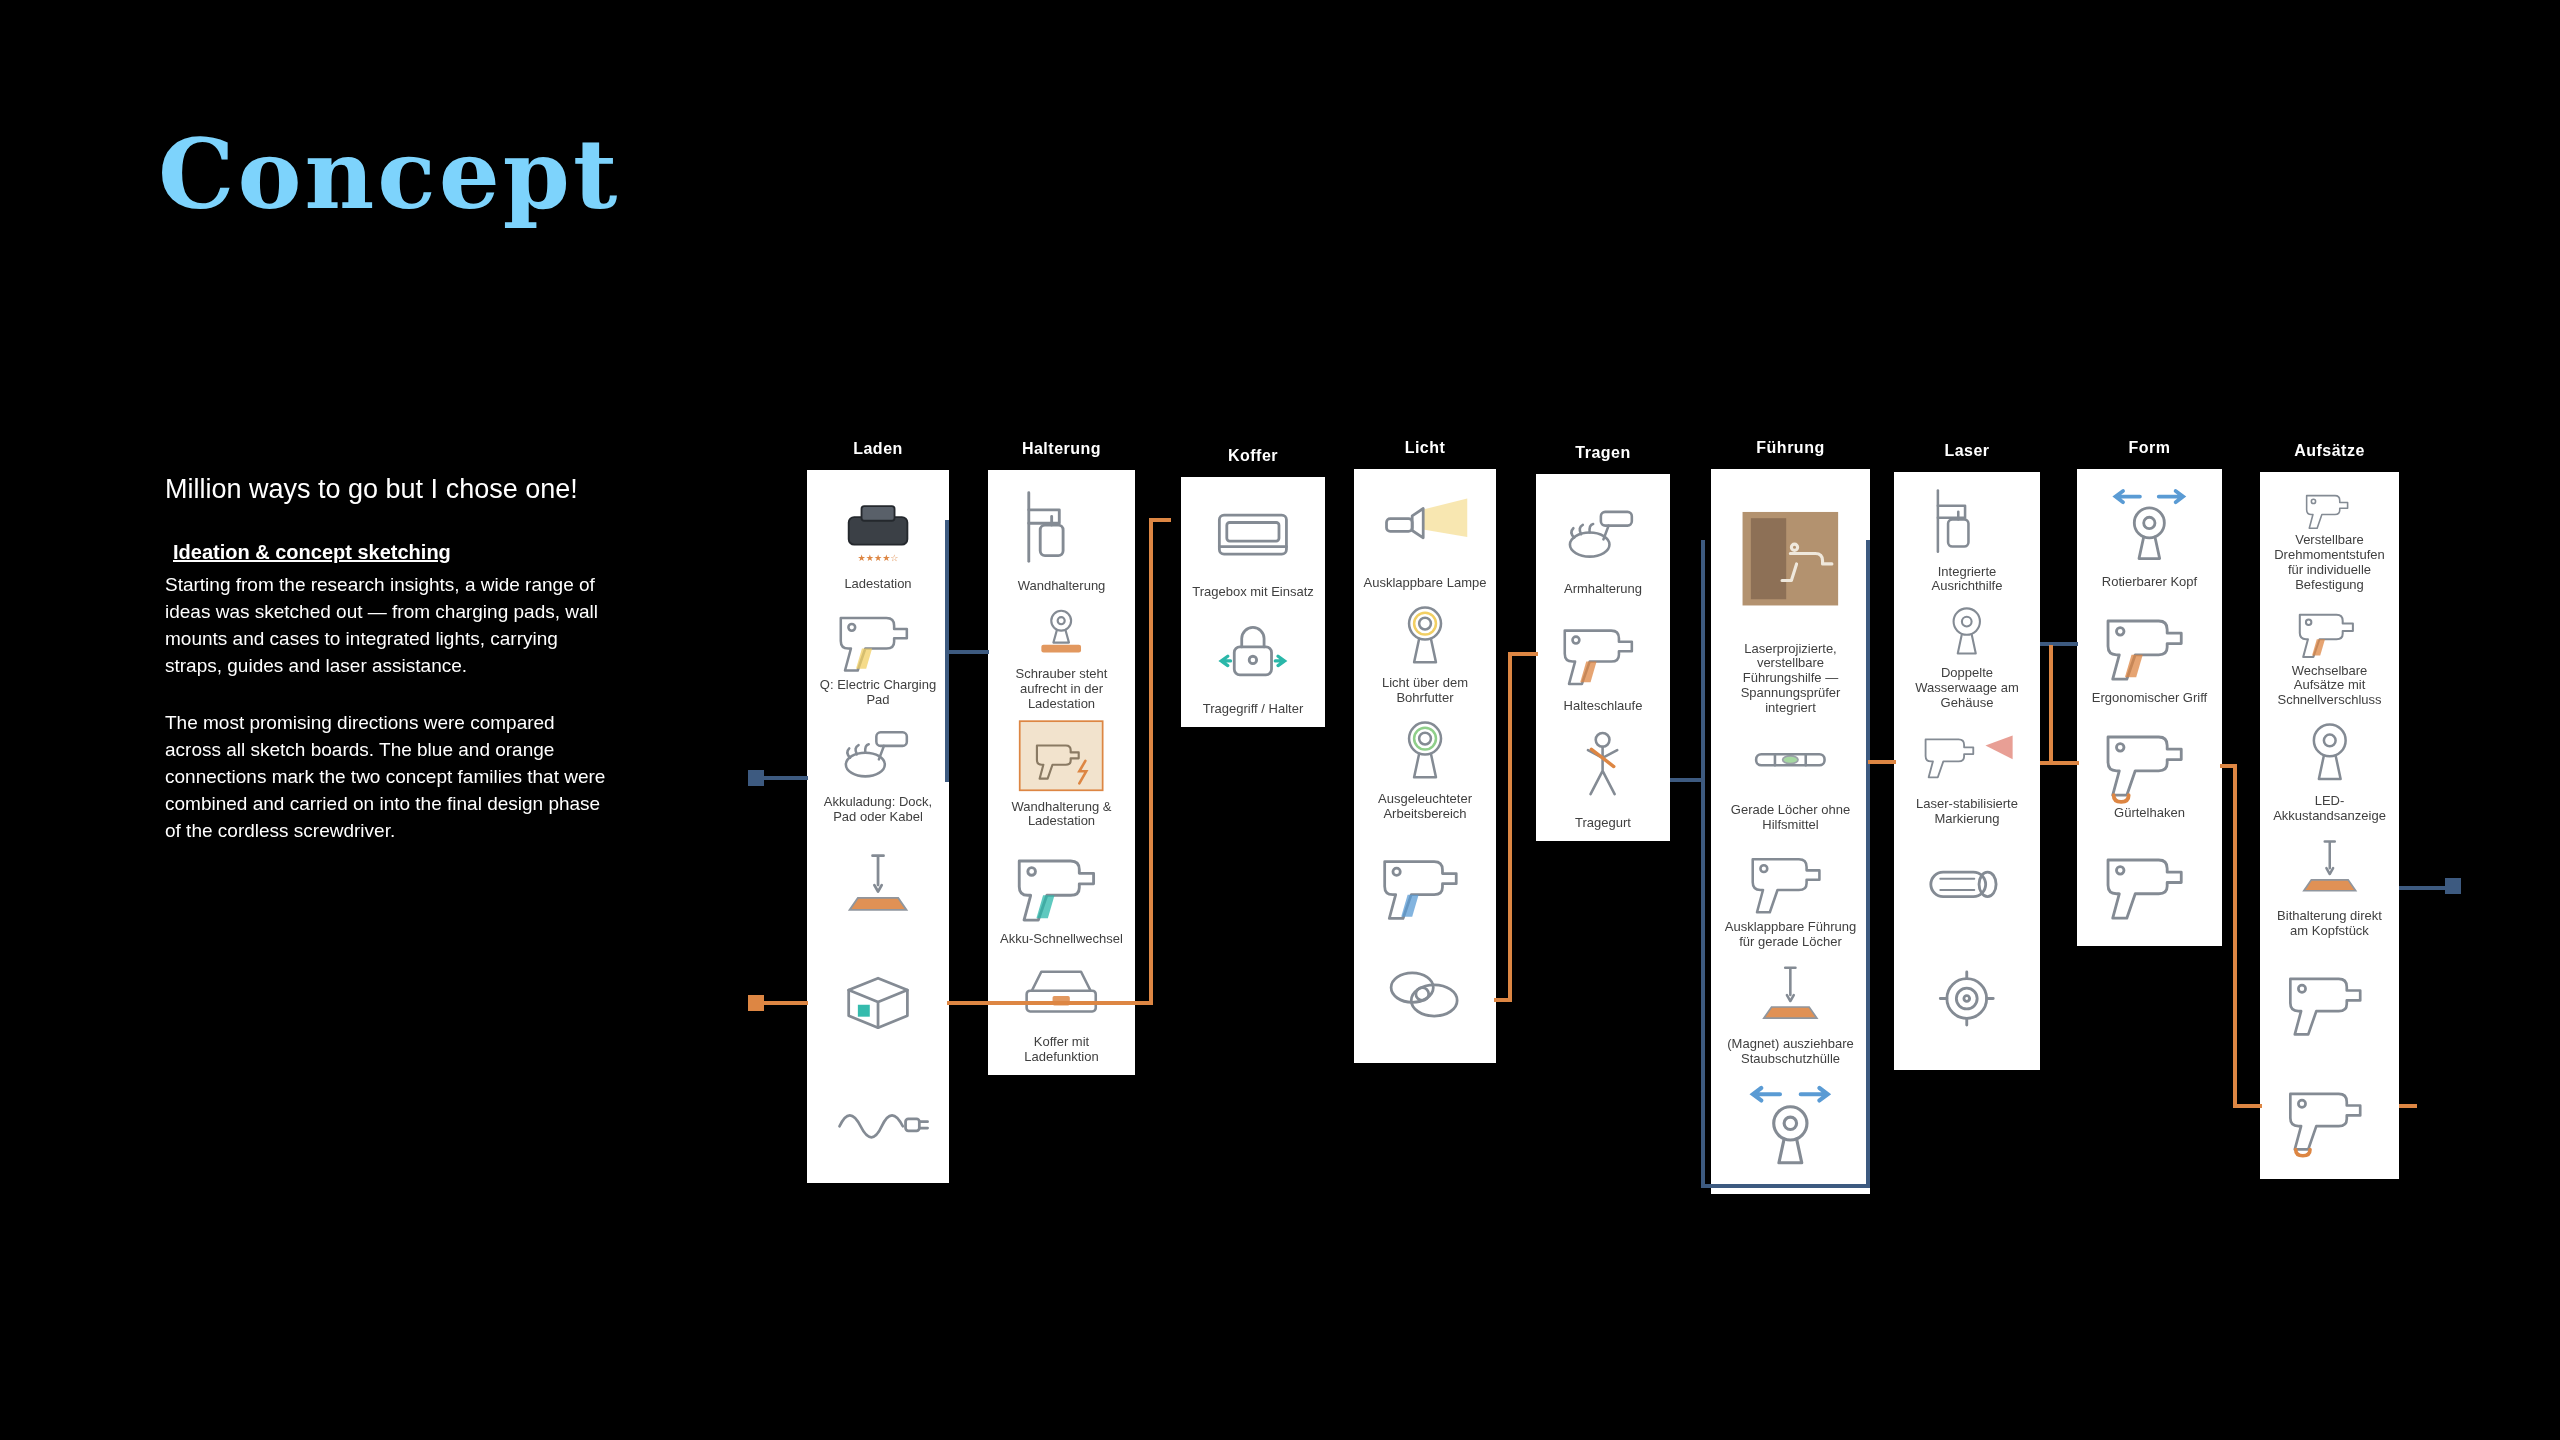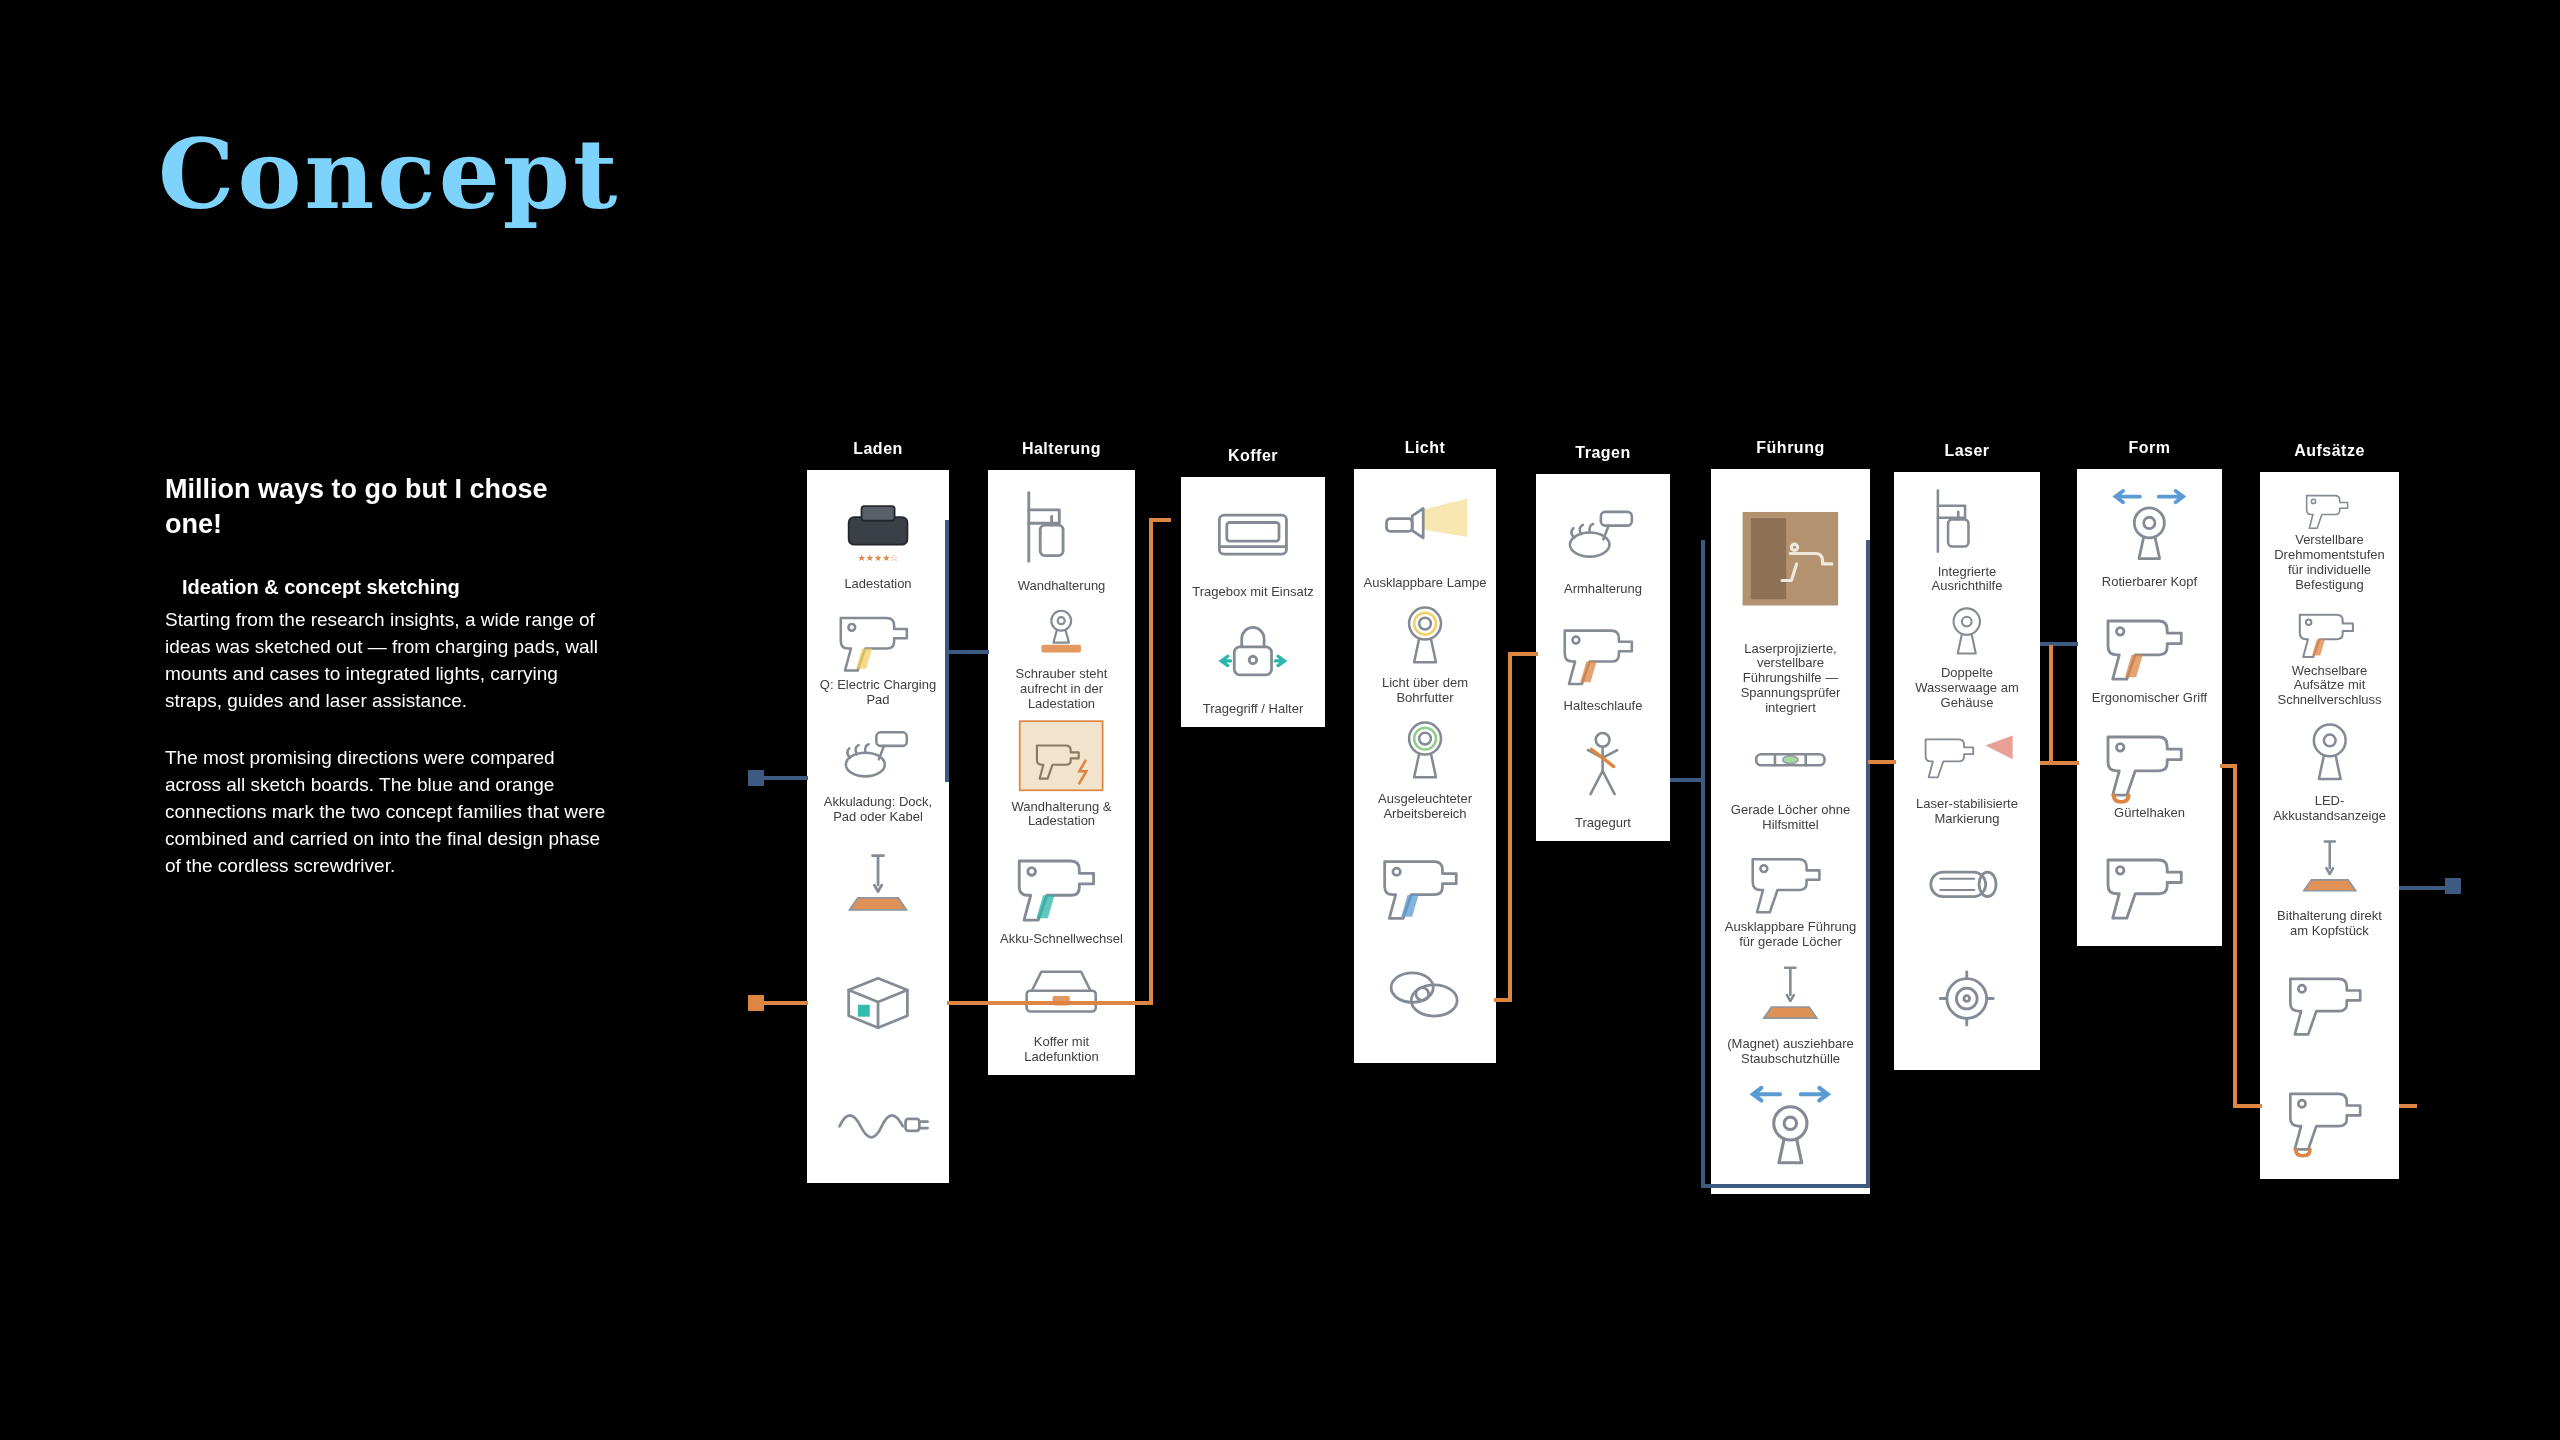--- a/index.html
+++ b/index.html
@@ -4,22 +4,22 @@
 <style>
   html,body{margin:0;padding:0;background:#000;}
   body{width:2560px;height:1440px;overflow:hidden;font-family:"Liberation Sans","DejaVu Sans",sans-serif;}
   .slide{position:relative;width:2560px;height:1440px;background:#000;overflow:hidden;}
 
   .title{position:absolute;left:158px;top:118px;margin:0;color:#7dd3fc;
          font-family:"DejaVu Serif","Liberation Serif",serif;font-weight:bold;
          font-size:96px;letter-spacing:3px;}
 
   .intro{position:absolute;left:165px;top:472px;width:445px;color:#fff;}
-  .intro .lead{font-weight:bold;font-size:27px;line-height:1.3;margin:0 0 34px;}
-  .intro .sub{font-weight:bold;font-size:20px;margin:0 17px 8px;}
+  .intro .lead{font-weight:normal;font-size:27px;line-height:1.3;margin:0 0 34px;}
+  .intro .sub{font-weight:bold;font-size:20px;text-decoration:underline;margin:0 8px 8px;}
   .intro .body{font-size:19px;line-height:1.42;margin:0 0 30px;}
 
   #board{position:absolute;inset:0;}
 
   .column{position:absolute;}
   .col-label{position:absolute;left:0;right:0;top:-30px;text-align:center;color:#fff;
              font-size:16px;font-weight:bold;letter-spacing:.5px;}
   .strip{position:absolute;inset:0;background:#fff;display:flex;flex-direction:column;
          padding:10px 7px;gap:4px;box-sizing:border-box;}
   .sketch{flex:1;min-height:0;display:flex;flex-direction:column;align-items:center;justify-content:center;}

